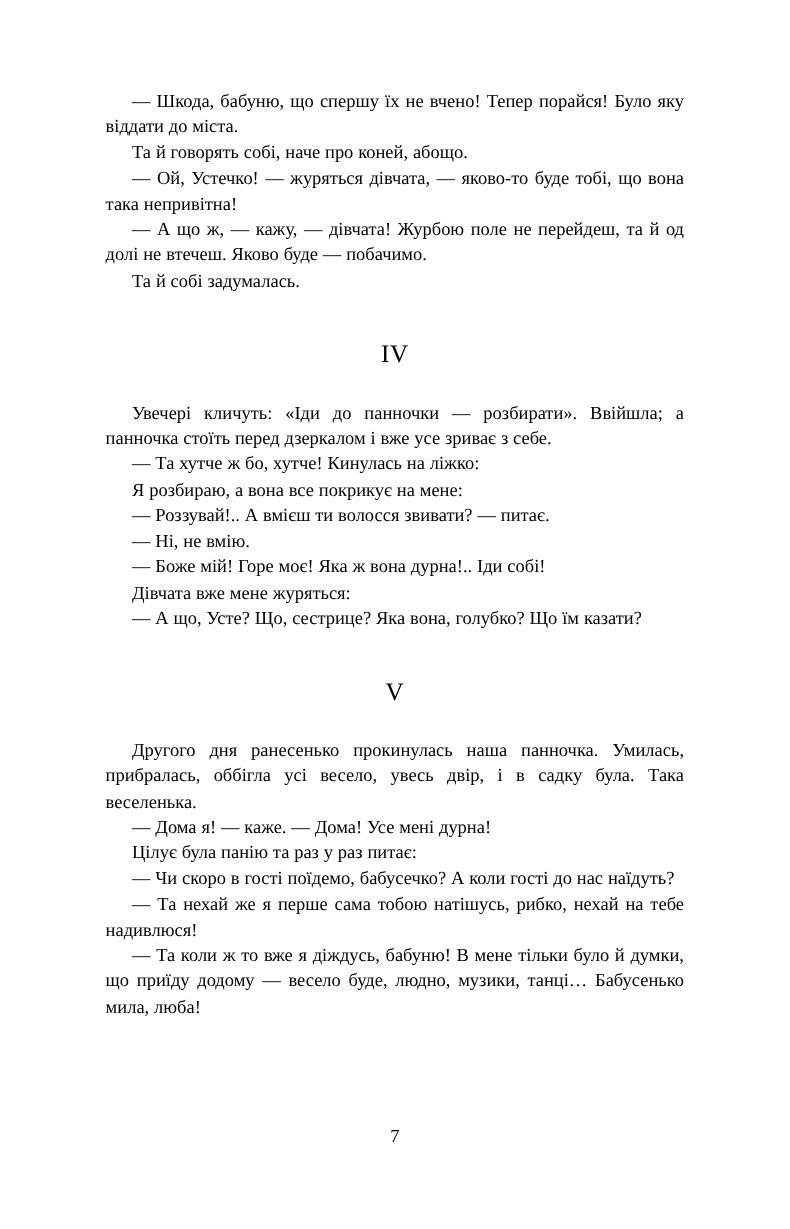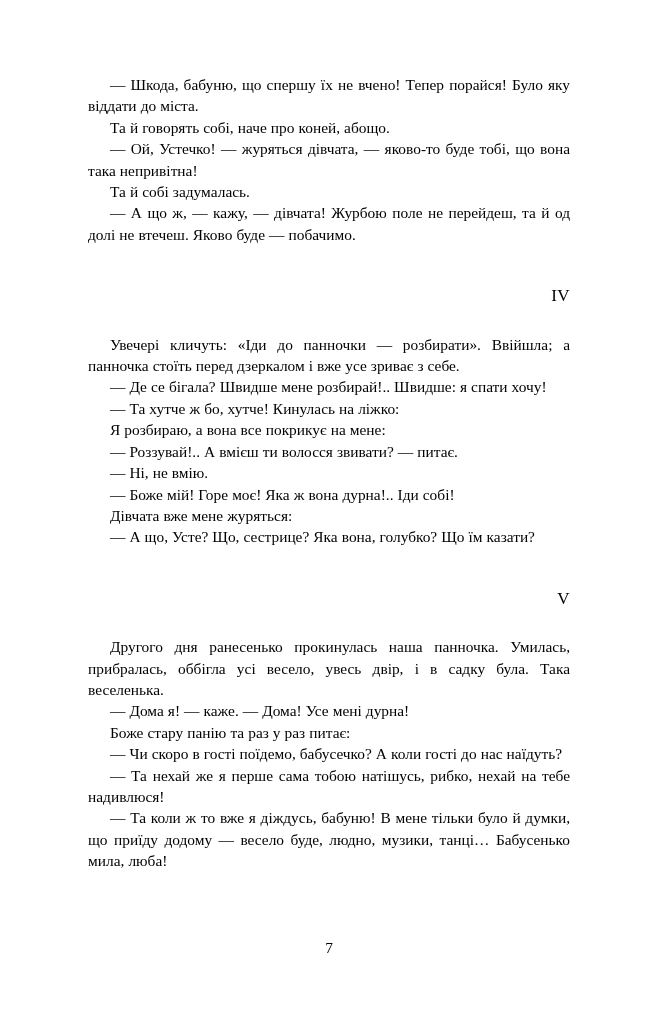--- a/index.html
+++ b/index.html
@@ -40,22 +40,22 @@
     text-align: justify;
     text-justify: inter-word;
     font-size: 15.4px;
     line-height: 21.4px;
     hyphens: manual;
     word-spacing: 0.2px;
   }
 
   .section-heading {
     margin: 0;
-    text-align: right;
-    font-size: 17px;
+    text-align: center;
+    font-size: 21px;
     line-height: 21.4px;
     font-weight: normal;
     letter-spacing: 0.4px;
   }
 
   .gap-before-heading { height: 40px; }
   .gap-after-heading  { height: 27px; }
 
   .folio {
     position: absolute;
@@ -71,44 +71,43 @@
 </head>
 <body>
 
 <div class="page">
 
   <div class="text-column">
 
     <p class="para">— Шкода, бабуню, що спершу їх не вчено! Тепер порайся! Було яку віддати до міста.</p>
     <p class="para">Та й говорять собі, наче про коней, абощо.</p>
     <p class="para">— Ой, Устечко! — журяться дівчата, — яково-то буде тобі, що вона така непривітна!</p>
+    <p class="para">— А що ж, — кажу, — дівчата! Журбою поле не перейдеш, та й од долі не втечеш. Яково буде — побачимо.</p>
     <p class="para">Та й собі задумалась.</p>
-    <p class="para">— А що ж, — кажу, — дівчата! Журбою поле не перейдеш, та й од долі не втечеш. Яково буде — побачимо.</p>
 
     <div class="gap-before-heading"></div>
     <h2 class="section-heading">IV</h2>
     <div class="gap-after-heading"></div>
 
     <p class="para">Увечері кличуть: «Іди до панночки — розбирати». Ввійшла; а панночка стоїть перед дзеркалом і вже усе зриває з себе.</p>
-    <p class="para">— Де се бігала? Швидше мене розбирай!.. Швидше: я спати хочу!</p>
     <p class="para">— Та хутче ж бо, хутче! Кинулась на ліжко:</p>
     <p class="para">Я розбираю, а вона все покрикує на мене:</p>
     <p class="para">— Роззувай!.. А вмієш ти волосся звивати? — питає.</p>
     <p class="para">— Ні, не вмію.</p>
     <p class="para">— Боже мій! Горе моє! Яка ж вона дурна!.. Іди собі!</p>
     <p class="para">Дівчата вже мене журяться:</p>
     <p class="para">— А що, Усте? Що, сестрице? Яка вона, голубко? Що їм казати?</p>
 
     <div class="gap-before-heading"></div>
     <h2 class="section-heading">V</h2>
     <div class="gap-after-heading"></div>
 
     <p class="para">Другого дня ранесенько прокинулась наша панночка. Умилась, прибралась, оббігла усі весело, увесь двір, і в садку була. Така веселенька.</p>
     <p class="para">— Дома я! — каже. — Дома! Усе мені дурна!</p>
-    <p class="para">Боже стару панію та раз у раз питає:</p>
+    <p class="para">Цілує була панію та раз у раз питає:</p>
     <p class="para">— Чи скоро в гості поїдемо, бабусечко? А коли гості до нас наїдуть?</p>
     <p class="para">— Та нехай же я перше сама тобою натішусь, рибко, нехай на тебе надивлюся!</p>
     <p class="para">— Та коли ж то вже я діждусь, бабуню! В мене тільки було й думки, що приїду додому — весело буде, людно, музики, танці… Бабусенько мила, люба!</p>
 
   </div>
 
   <div class="folio">7</div>
 
 </div>
 

